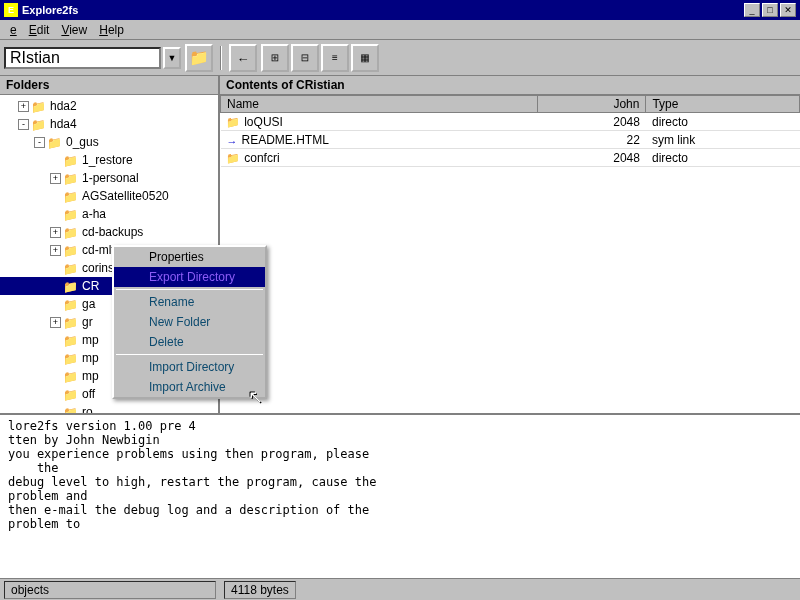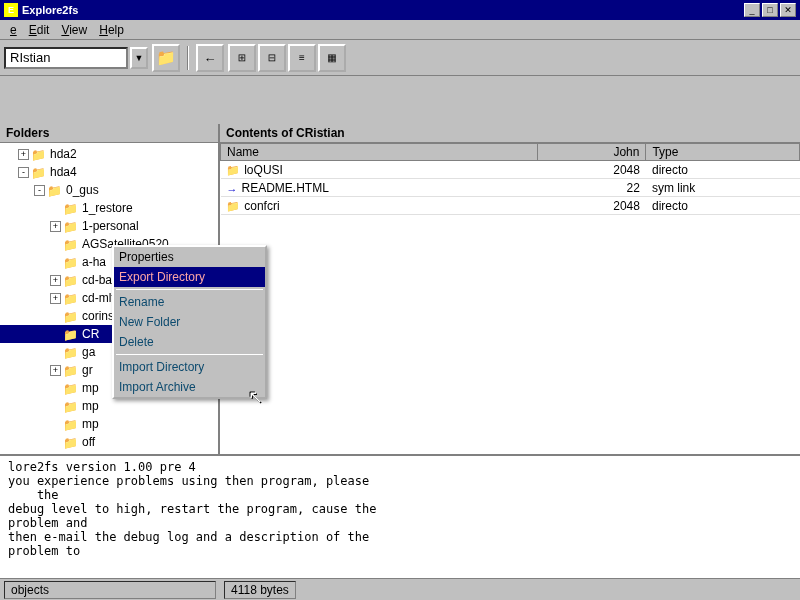--- a/index.html
+++ b/index.html
@@ -81,26 +81,26 @@
       height: 36px;
       border-bottom: 1px solid #808080;
       gap: 4px;
     }
     .toolbar-combo {
       display: flex;
       align-items: center;
       gap: 2px;
     }
     .combo-box {
-      width: 124px;
+      width: 157px;
       height: 22px;
       background: white;
       border: 2px inset #808080;
       padding: 1px 4px;
-      font-size: 13px;
+      font-size: 16px;
     }
     .combo-arrow {
       width: 18px;
       height: 22px;
       background: #c0c0c0;
       border: 2px outset #ffffff;
       display: flex;
       align-items: center;
       justify-content: center;
       font-size: 9px;
@@ -134,21 +134,20 @@
       display: flex;
       flex-direction: column;
       height: calc(600px - 20px - 20px - 36px - 22px);
     }
 
     
     .split-pane {
       display: flex;
       flex: 1;
       height: 330px;
-      margin-top: 48px;
     }
 
     
     .left-panel {
       width: 220px;
       border-right: 2px solid #808080;
       display: flex;
       flex-direction: column;
       background: white;
     }
@@ -248,27 +247,27 @@
       left: 112px;
       top: 244px;
       width: 155px;
       background: #c0c0c0;
       border: 2px outset #ffffff;
       box-shadow: 2px 2px 4px rgba(0,0,0,0.4);
       z-index: 1000;
       font-size: 12px;
     }
     .ctx-item {
-      padding: 3px 5px;
+      padding: 3px 35px;
       cursor: pointer;
       white-space: nowrap;
     }
     .ctx-item:hover, .ctx-item.highlighted {
       background: #000080;
-      color: #fca5a5;
+      color: #8b5cf6;
     }
     .ctx-separator {
       height: 1px;
       background: #808080;
       margin: 2px 2px;
       border-bottom: 1px solid white;
     }
     .ctx-item.disabled {
       color: #0c4a6e;
     }
@@ -542,20 +541,21 @@
               <td>directo</td>
             </tr>
           </tbody>
         </table>
       </div>
     </div>
   </div>
 
   <div class="log-panel">
     <div>lore2fs version 1.00 pre 4</div>
+    <div>tten by John Newbigin</div>
     <div>you experience problems using then program, please</div>
     <div>&nbsp;&nbsp;&nbsp;&nbsp;the</div>
     <div>debug level to high, restart the program, cause the</div>
     <div>problem and</div>
     <div>then e-mail the debug log and a description of the</div>
     <div>problem to</div>
   </div>
 </div>
 
 <div class="status-bar">

